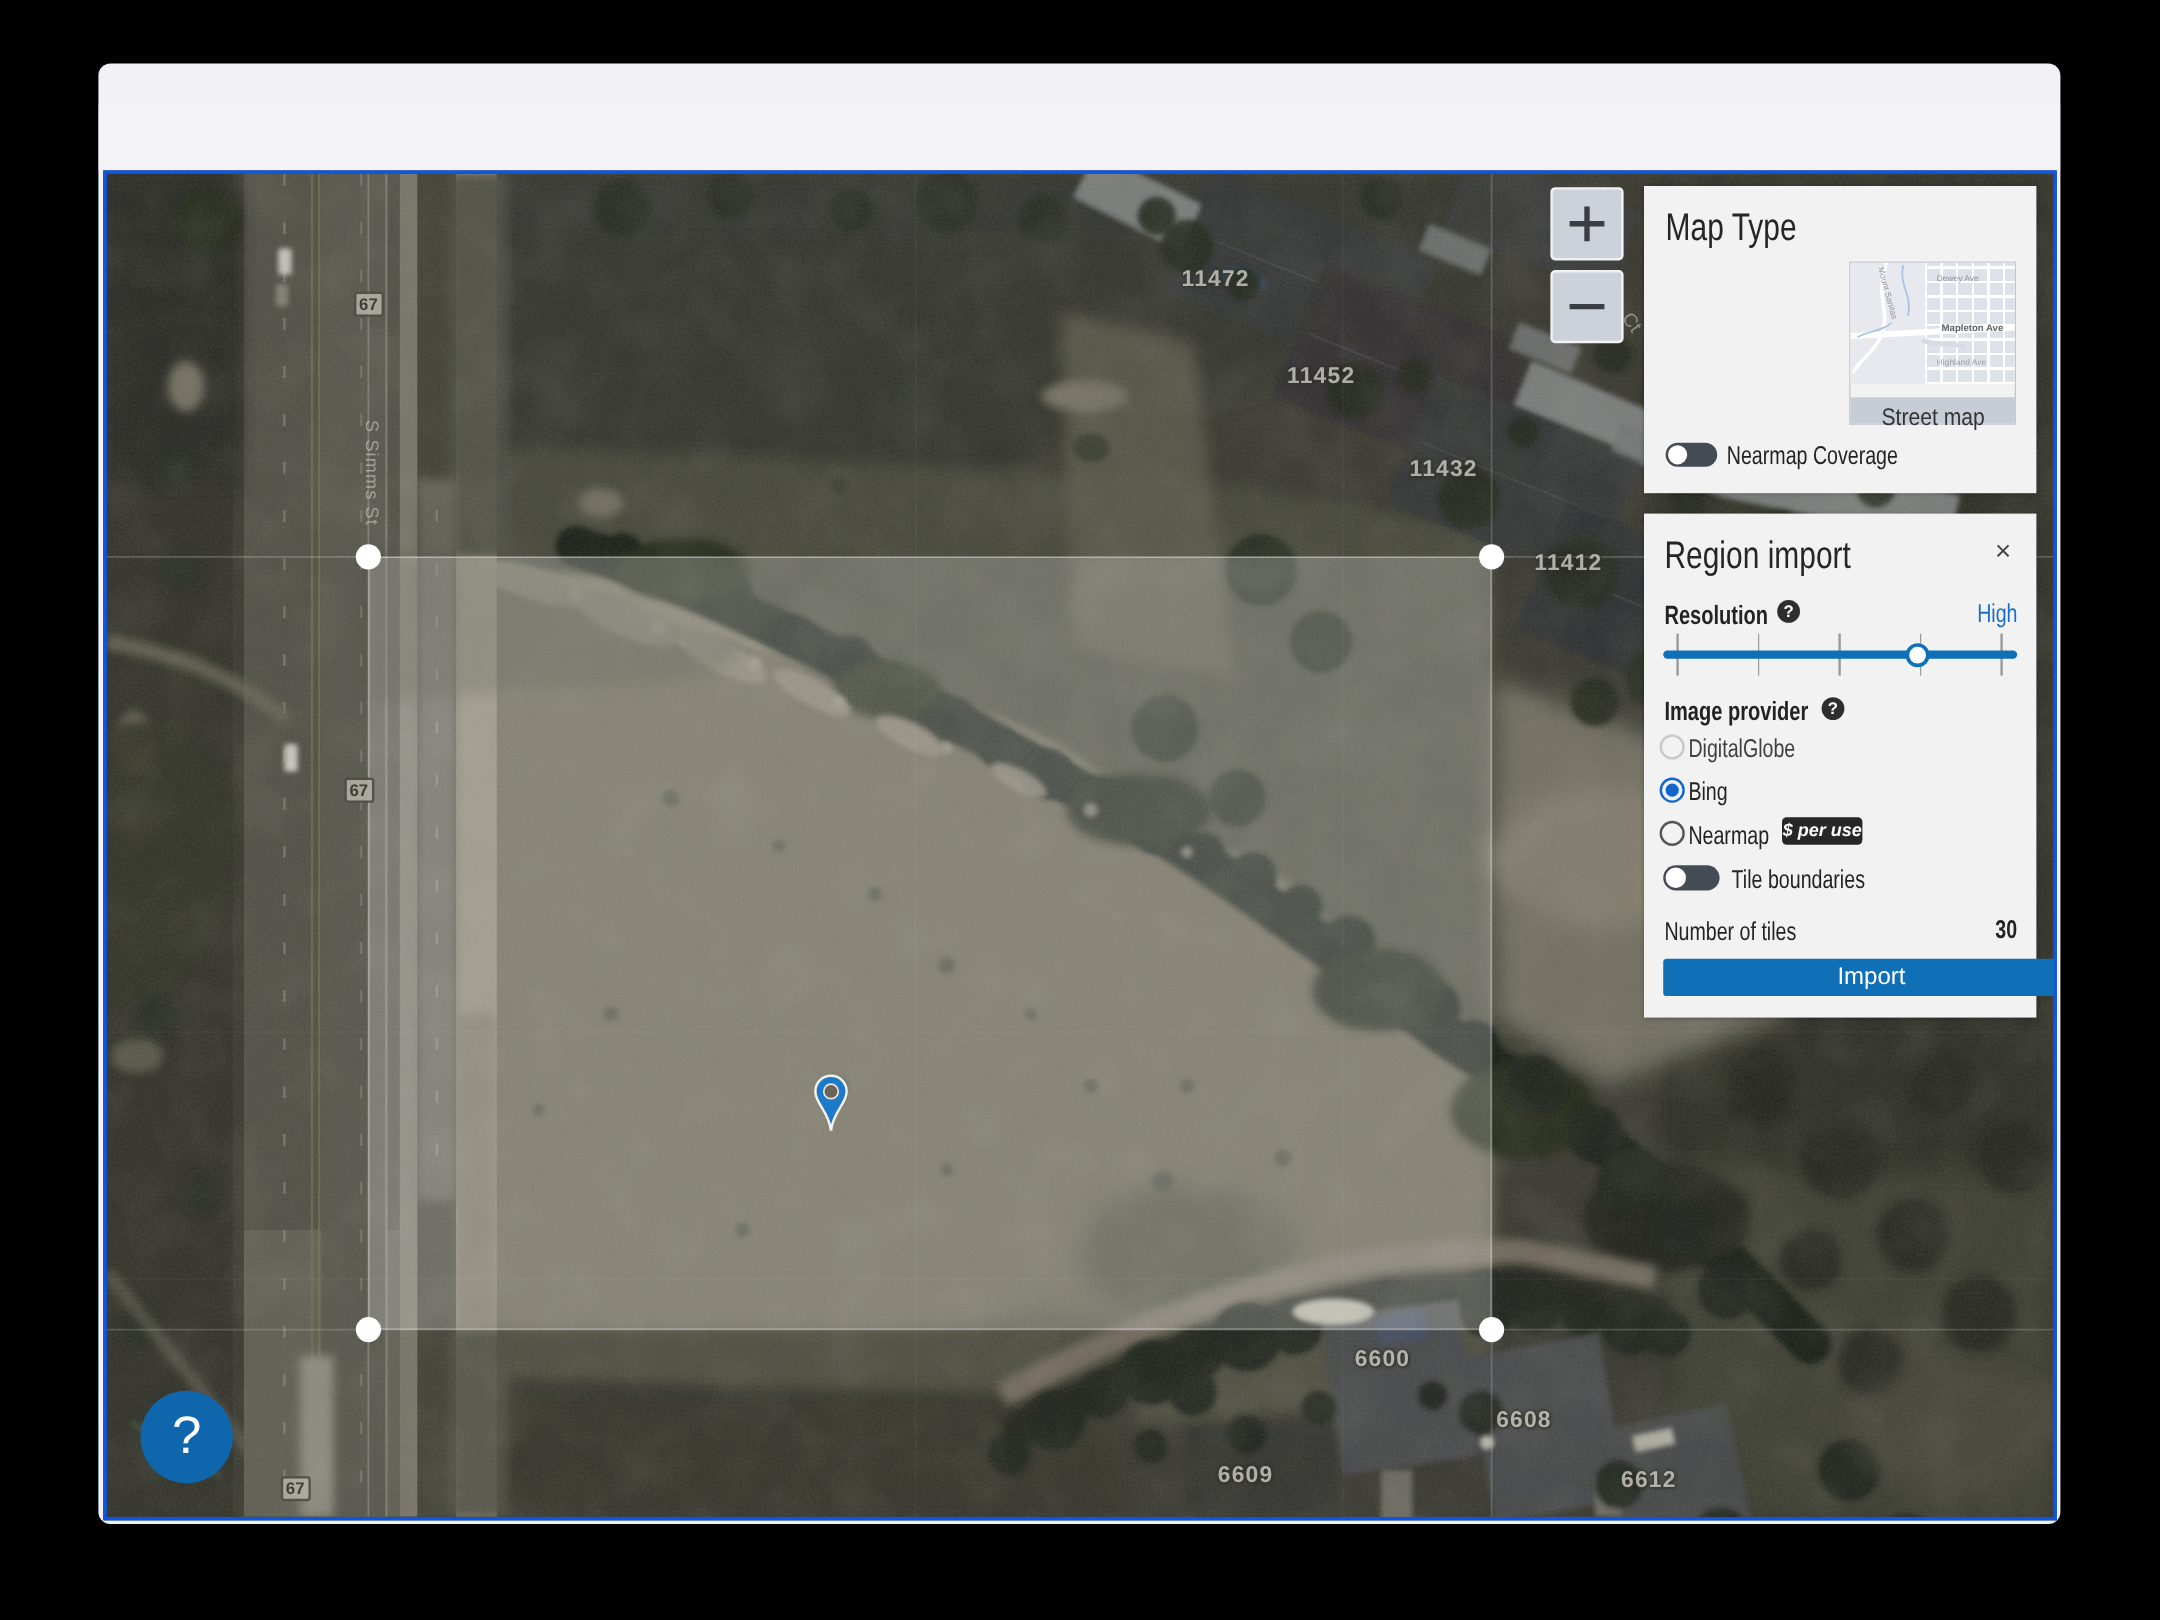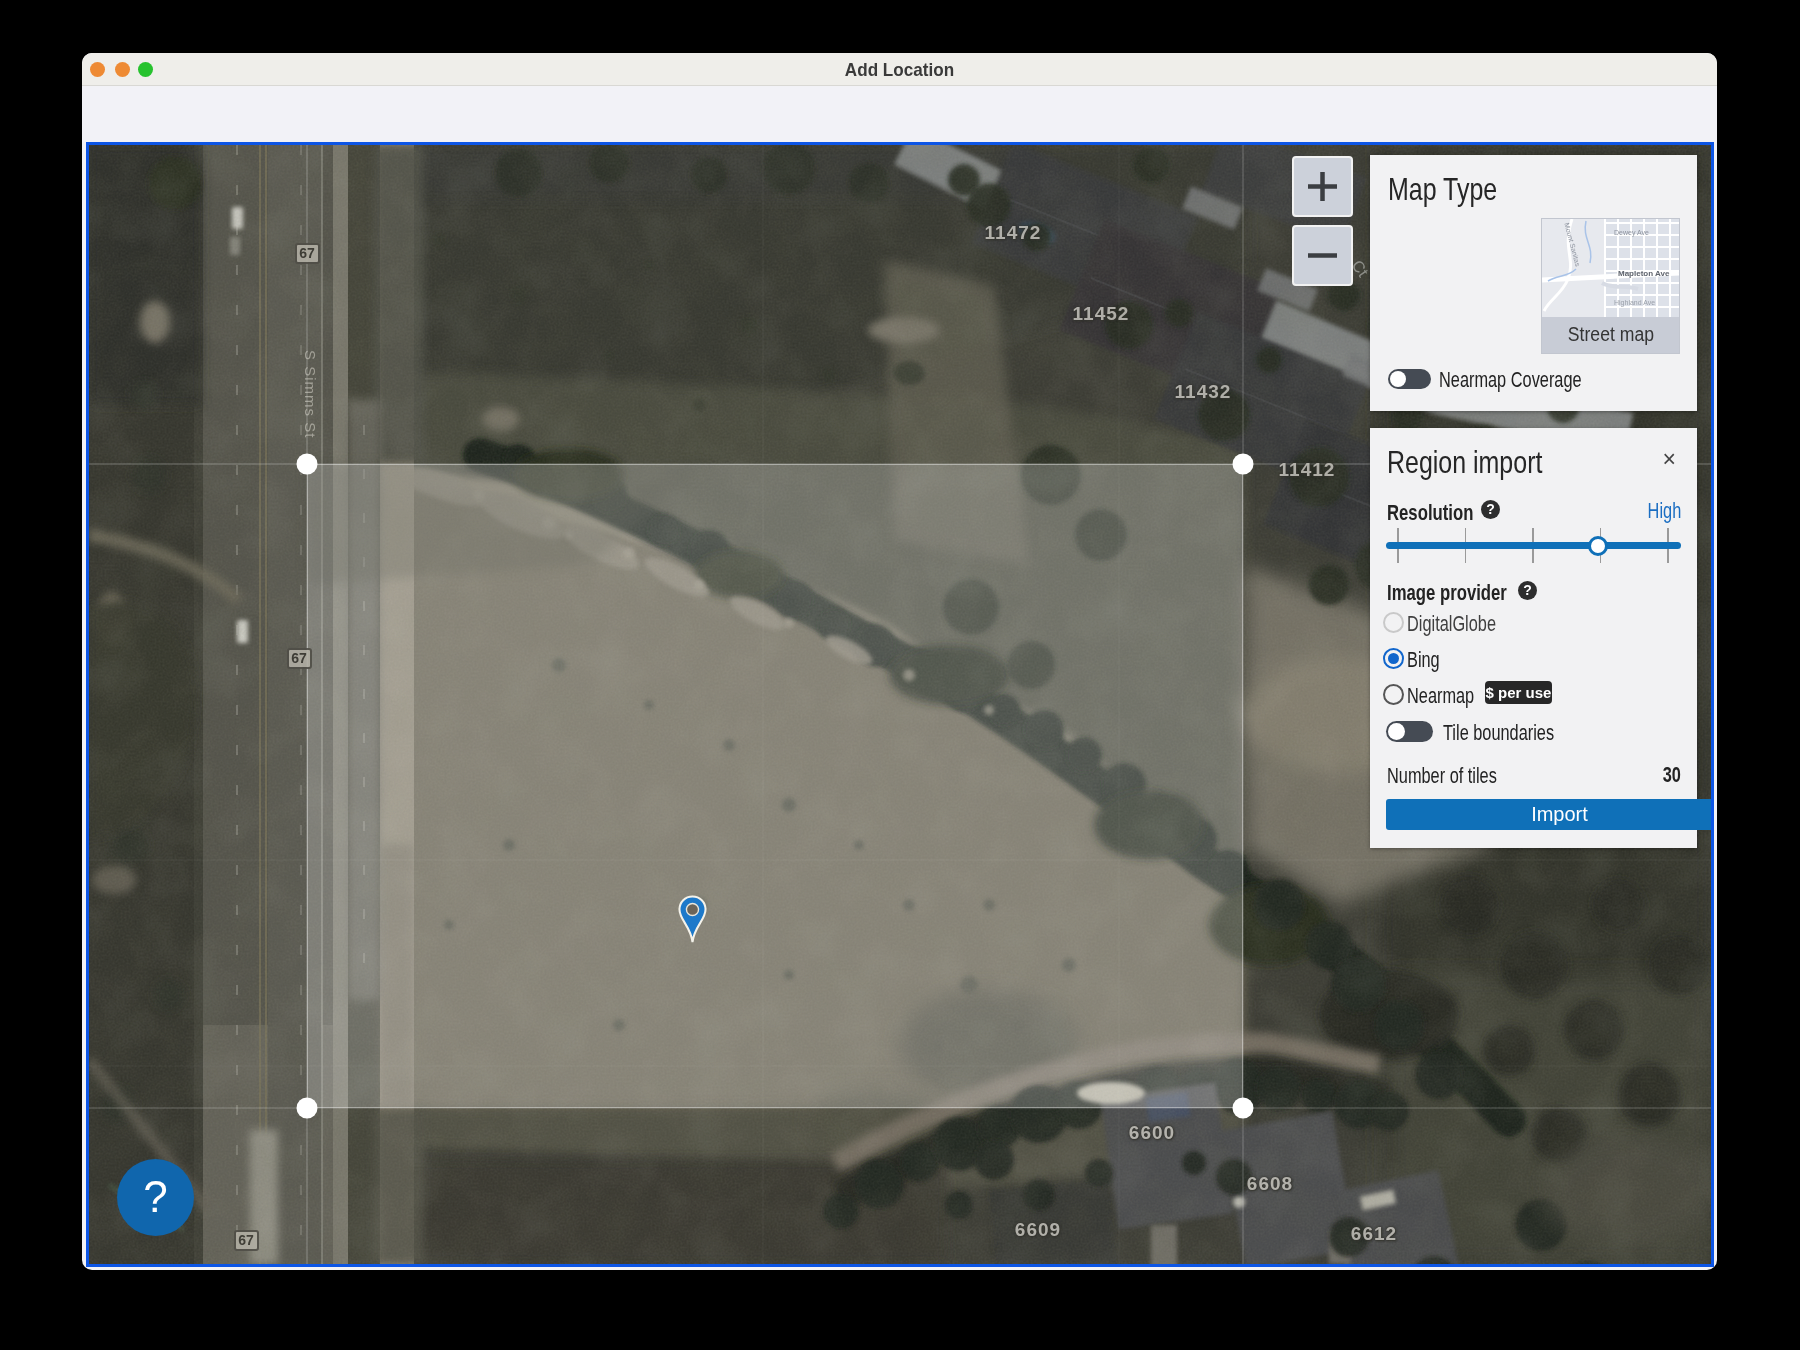--- a/index.html
+++ b/index.html
@@ -27,26 +27,20 @@
 .lbl{position:absolute;font-size:21.5px;color:#232323;transform:scaleX(.76);transform-origin:0 0;white-space:nowrap;}
 .rr{transform-origin:100% 0 !important;}
 .maplabel{position:absolute;color:#c6c4bd;font-size:19px;font-weight:bold;
  text-shadow:0 0 3px #33332d,0 0 3px #33332d,1px 1px 2px #33332d;letter-spacing:1px;opacity:.85;}
 .badge67{position:absolute;width:25px;height:21px;background:#b2afa4;border:2px solid #504e47;
  border-radius:3px;color:#3c3a33;font-size:14px;font-weight:bold;text-align:center;line-height:17px;opacity:.9;}
 .qm{position:absolute;width:19px;height:19px;border-radius:50%;background:#2e2e2e;color:#fff;
  font-size:14px;font-weight:bold;text-align:center;line-height:19px;}
 </style></head><body>
 <div class="window">
- <div class="titlebar">
-  <div class="tl" style="left:8px;background:#ee8a33;"></div>
-  <div class="tl" style="left:33px;background:#ee8a33;"></div>
-  <div class="tl" style="left:55.5px;background:#27c22e;"></div>
-  <div class="title">Add Location</div>
- </div>
  <div class="toolbar"></div>
  <div class="maparea">
       <div class="mapinner">
 <svg width="1622" height="1119" viewBox="0 0 1622 1119">
 <defs>
  <filter id="b2" x="-30%" y="-30%" width="160%" height="160%">
               <feGaussianBlur stdDeviation="2"></feGaussianBlur>
             </filter>
  <filter id="b4" x="-30%" y="-30%" width="160%" height="160%">
               <feGaussianBlur stdDeviation="4"></feGaussianBlur>
@@ -341,21 +335,21 @@
        <path d="M30,0 C20,30 34,40 26,60 C20,75 8,80 2,92" stroke="#fff" stroke-width="3" fill="none"></path>
        <path d="M44,2 C40,20 52,26 48,44" stroke="#a9c3e8" stroke-width="1.5" fill="none"></path>
        <path d="M6,62 C16,56 26,58 34,50" stroke="#a9c3e8" stroke-width="1.5" fill="none"></path>
        <path d="M60,64 C70,70 84,66 96,70" stroke="#d7dbe4" stroke-width="4" fill="none"></path>
      </svg>
      <div style="position:absolute;left:72px;top:10px;color:#8d939e;font-size:7px;">Dewey Ave</div>
      <div style="position:absolute;left:76px;top:50px;color:#5f646d;font-size:8px;font-weight:bold;">Mapleton Ave</div>
      <div style="position:absolute;left:72px;top:80px;color:#9aa0aa;font-size:7px;">Highland Ave</div>
      <div style="position:absolute;left:8px;top:22px;color:#8d939e;font-size:7px;transform:rotate(75deg);">Mount Sanitas</div>
    </div>
-   <div style="position:absolute;left:0;bottom:0;width:137px;height:36px;background:#c8ccd6;color:#343434;
+   <div style="position:absolute;left:0;bottom:0;width:137px;height:22px;background:#c8ccd6;color:#343434;
         text-align:center;font-size:20px;line-height:34px;"><span style="display:inline-block;transform:scaleX(.88);">Street map</span></div>
  </div>
  <div class="toggle" style="left:18px;top:214px;width:43px;height:20px;">
             <div class="knob" style="left:2px;top:2px;width:16px;height:16px;"></div>
           </div>
  <div class="lbl" style="left:69px;top:213px;">Nearmap Coverage</div>
 </div>
 
 <div class="panel" style="left:1281px;top:283px;height:420px;">
  <h2 style="position:absolute;left:17px;top:16px;">Region import</h2>
@@ -375,21 +369,21 @@
  <div class="lbl" style="left:17px;top:152px;font-weight:bold;font-size:22px;">Image provider</div>
  <div class="qm" style="left:148px;top:153px;">?</div>
  <div class="radio" style="left:13px;top:184px;border:2px solid #c9c9c9;"></div>
  <div class="lbl" style="left:37px;top:184px;color:#3f3f3f;">DigitalGlobe</div>
  <div class="radio" style="left:13px;top:220px;border:2px solid #1166cc;">
             <div style="position:absolute;left:3px;top:3px;width:11px;height:11px;border-radius:50%;background:#1166cc;"></div>
           </div>
  <div class="lbl" style="left:37px;top:220px;">Bing</div>
  <div class="radio" style="left:13px;top:256px;border:2px solid #555;"></div>
  <div class="lbl" style="left:37px;top:256px;">Nearmap</div>
- <div style="position:absolute;left:115px;top:253px;width:67px;height:23px;background:#272727;border-radius:4px;color:#fff;text-align:center;font-size:15px;font-weight:bold;line-height:23px;">$ per use</div>
+ <div style="position:absolute;left:115px;top:253px;width:67px;height:23px;background:#272727;border-radius:4px;color:#fff;text-align:center;font-size:15px;font-weight:bold;line-height:23px;font-style:italic;">$ per use</div>
  <div class="toggle" style="left:16px;top:293px;width:47px;height:21px;">
             <div class="knob" style="left:2px;top:2px;width:17px;height:17px;"></div>
           </div>
  <div class="lbl" style="left:73px;top:293px;">Tile boundaries</div>
  <div class="lbl" style="left:17px;top:336px;">Number of tiles</div>
  <div class="lbl rr" style="right:16px;top:335px;font-weight:bold;">30</div>
  <div style="position:absolute;left:16px;top:371px;width:347px;height:31px;background:#0f70b8;border-radius:3px;color:#fff;text-align:center;font-size:20px;font-weight:normal;line-height:31px;">Import</div>
 </div>
 </div>
     </div>

